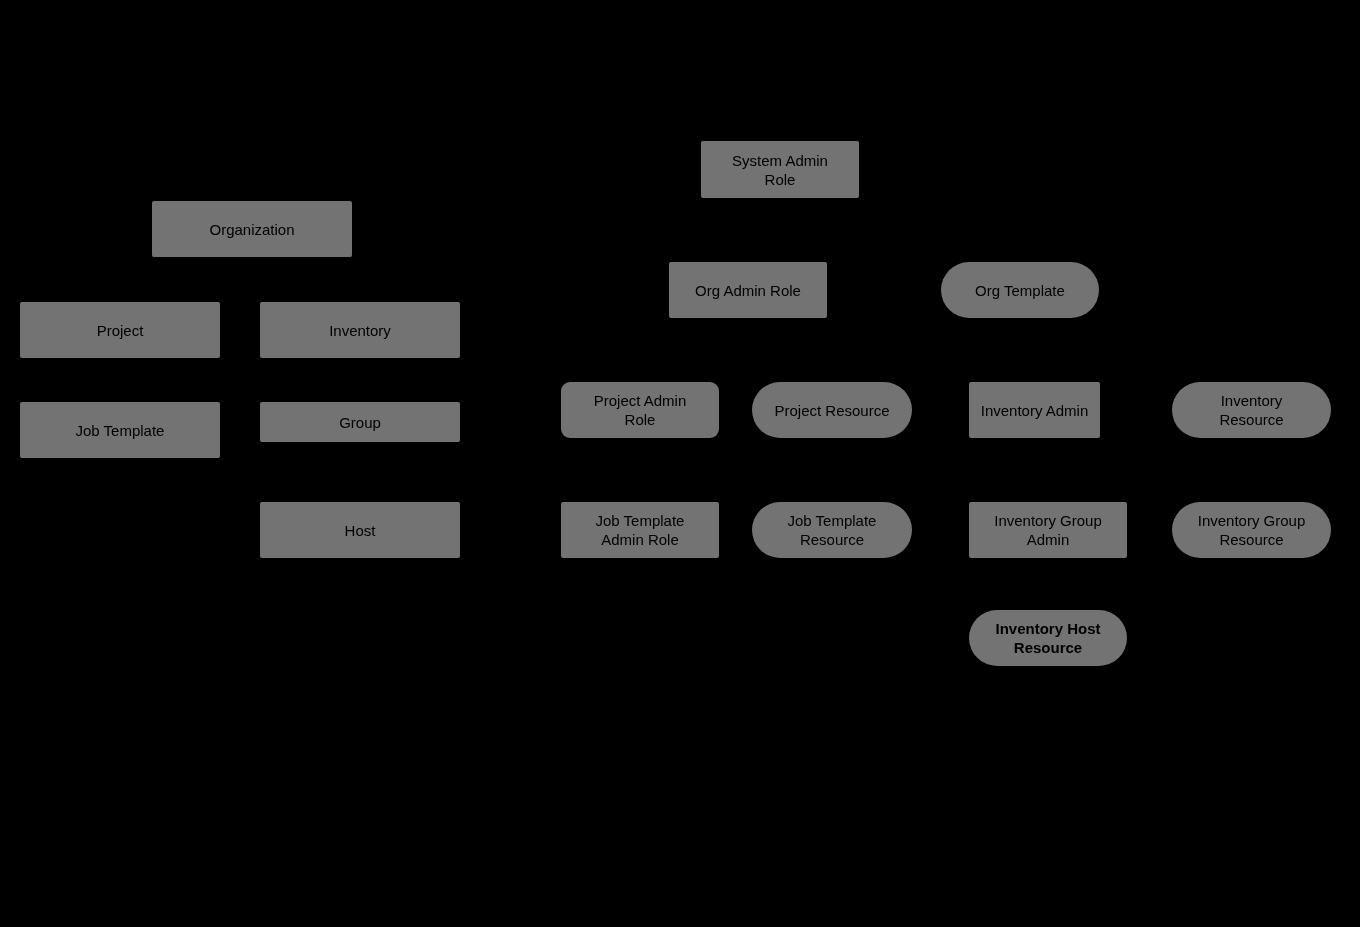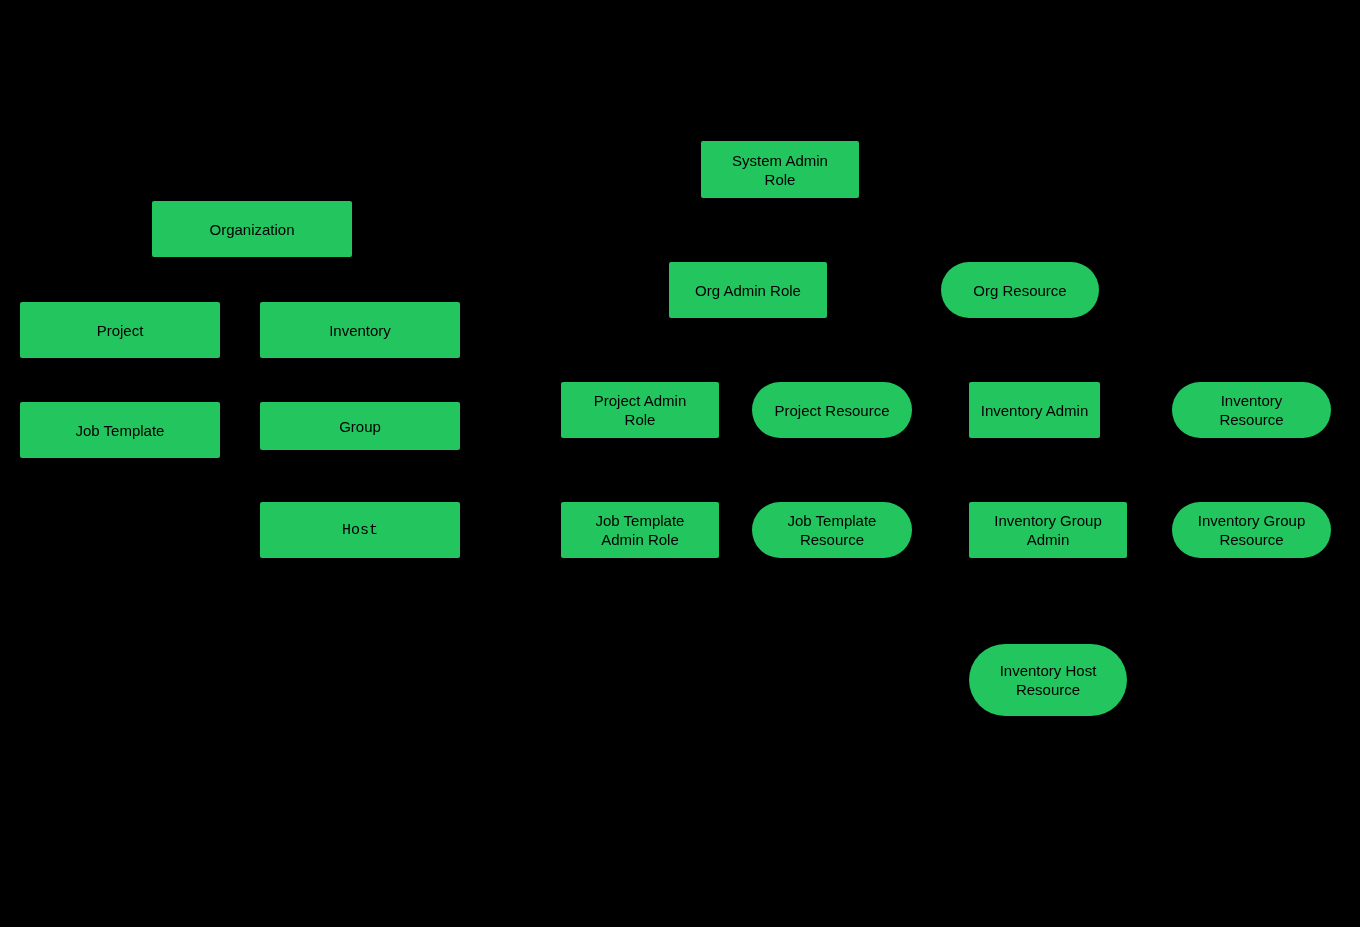--- a/index.html
+++ b/index.html
@@ -10,21 +10,21 @@
   #canvas {
     position: relative;
     width: 1360px;
     height: 927px;
     background: #000000;
     overflow: hidden;
     font-family: "Liberation Sans", sans-serif;
   }
   .node {
     position: absolute;
-    background: #22c55e;
+    background: #737373;
     color: #000000;
     display: flex;
     align-items: center;
     justify-content: center;
     text-align: center;
     font-size: 15px;
     line-height: 19px;
     box-sizing: border-box;
     padding: 2px 6px;
     white-space: pre-line;
@@ -37,35 +37,35 @@
   }
 </style>
 </head>
 <body>
 
 <div id="canvas">
     <div class="node rect" style="left: 152px; top: 201px; width: 200px; height: 56px;">Organization</div>
     <div class="node rect" style="left: 20px; top: 302px; width: 200px; height: 56px;">Project</div>
     <div class="node rect" style="left: 260px; top: 302px; width: 200px; height: 56px;">Inventory</div>
     <div class="node rect" style="left: 20px; top: 402px; width: 200px; height: 56px;">Job Template</div>
-    <div class="node rect" style="left: 260px; top: 402px; width: 200px; height: 48px;">Group</div>
-    <div class="node rect" style="left: 260px; top: 502px; width: 200px; height: 56px; font-family: Liberation Mono, monospace;">Host</div>
+    <div class="node rect" style="left: 260px; top: 402px; width: 200px; height: 40px;">Group</div>
+    <div class="node rect" style="left: 260px; top: 502px; width: 200px; height: 56px;">Host</div>
     <div class="node rect" style="left: 701px; top: 141px; width: 158px; height: 57px;">System Admin
 Role</div>
     <div class="node rect" style="left: 669px; top: 262px; width: 158px; height: 56px;">Org Admin Role</div>
-    <div class="node pill" style="left: 941px; top: 262px; width: 158px; height: 56px;">Org Resource</div>
-    <div class="node rect" style="left: 561px; top: 382px; width: 158px; height: 56px;">Project Admin
+    <div class="node pill" style="left: 941px; top: 262px; width: 158px; height: 56px;">Org Template</div>
+    <div class="node rect" style="left: 561px; top: 382px; width: 158px; height: 56px; border-radius: 9px;">Project Admin
 Role</div>
     <div class="node pill" style="left: 752px; top: 382px; width: 160px; height: 56px;">Project Resource</div>
     <div class="node rect" style="left: 969px; top: 382px; width: 131px; height: 56px;">Inventory Admin</div>
     <div class="node pill" style="left: 1172px; top: 382px; width: 159px; height: 56px;">Inventory
 Resource</div>
     <div class="node rect" style="left: 561px; top: 502px; width: 158px; height: 56px;">Job Template
 Admin Role</div>
     <div class="node pill" style="left: 752px; top: 502px; width: 160px; height: 56px;">Job Template
 Resource</div>
     <div class="node rect" style="left: 969px; top: 502px; width: 158px; height: 56px;">Inventory Group
 Admin</div>
     <div class="node pill" style="left: 1172px; top: 502px; width: 159px; height: 56px;">Inventory Group
 Resource</div>
-    <div class="node pill" style="left: 969px; top: 644px; width: 158px; height: 72px;">Inventory Host
+    <div class="node pill" style="left: 969px; top: 610px; width: 158px; height: 56px; font-weight: bold;">Inventory Host
 Resource</div>
   </div>
 
 </body></html>

